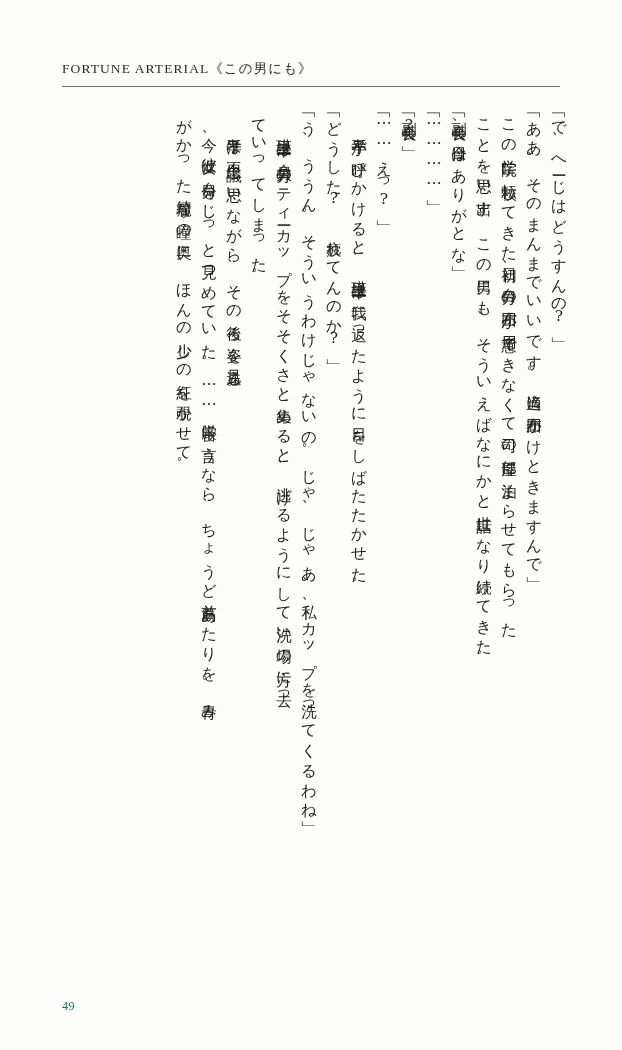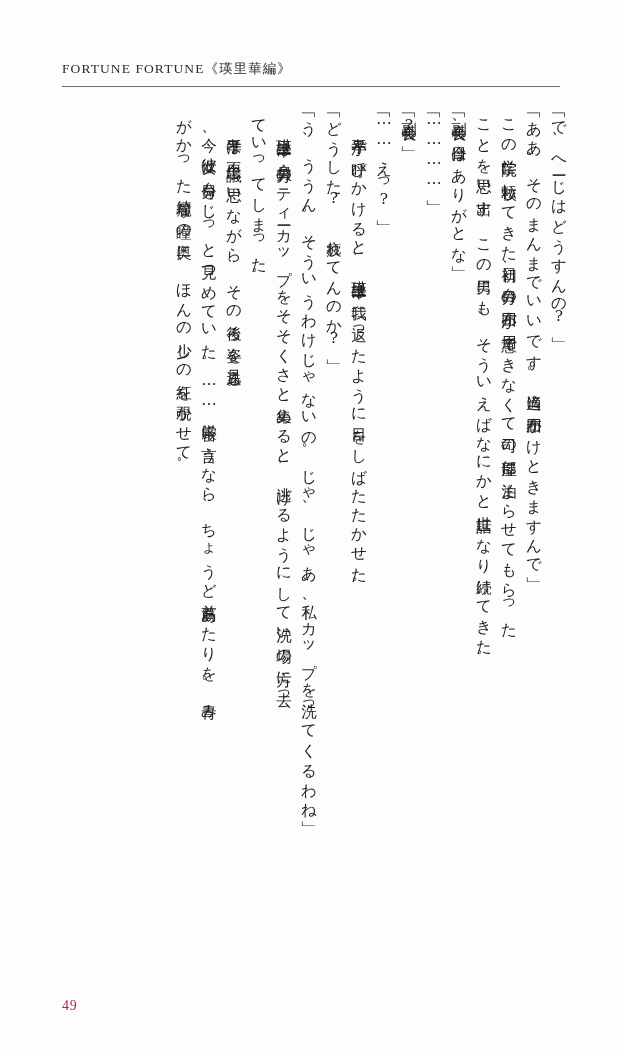--- a/index.html
+++ b/index.html
@@ -73,32 +73,32 @@
   .vline.indent {
     padding-top: 18px;
     box-sizing: border-box;
   }
 
   
   #page-number {
     position: absolute;
     left: 62px;
     bottom: 36px;
-    font-size: 14px;
-    color: #be185d;
+    font-size: 12px;
+    color: #15803d;
     letter-spacing: 0.05em;
   }
 </style>
 </head>
 <body>
 
 <div id="page">
 
   <div id="header-area">
-    <div id="header-text">FORTUNE FORTUNE《瑛里華編》</div>
+    <div id="header-text">FORTUNE ARTERIAL《この男にも》</div>
     <div id="header-rule"></div>
   </div>
 
   <div id="body-area">
     <div class="vline">「で、へーじはどうすんの?」</div>
     <div class="vline">「ああ、そのまんまでいいです。適当に布団かけときますんで」</div>
     <div class="vline">この学院に転校してきた初日、自分の布団が用意できなくて司の部屋に泊まらせてもらった</div>
     <div class="vline">ことを思い出す。この男にも、そういえばなにかと世話になり続けてきた。</div>
     <div class="vline">「副会長、今日はありがとな」</div>
     <div class="vline">「…………」</div>

